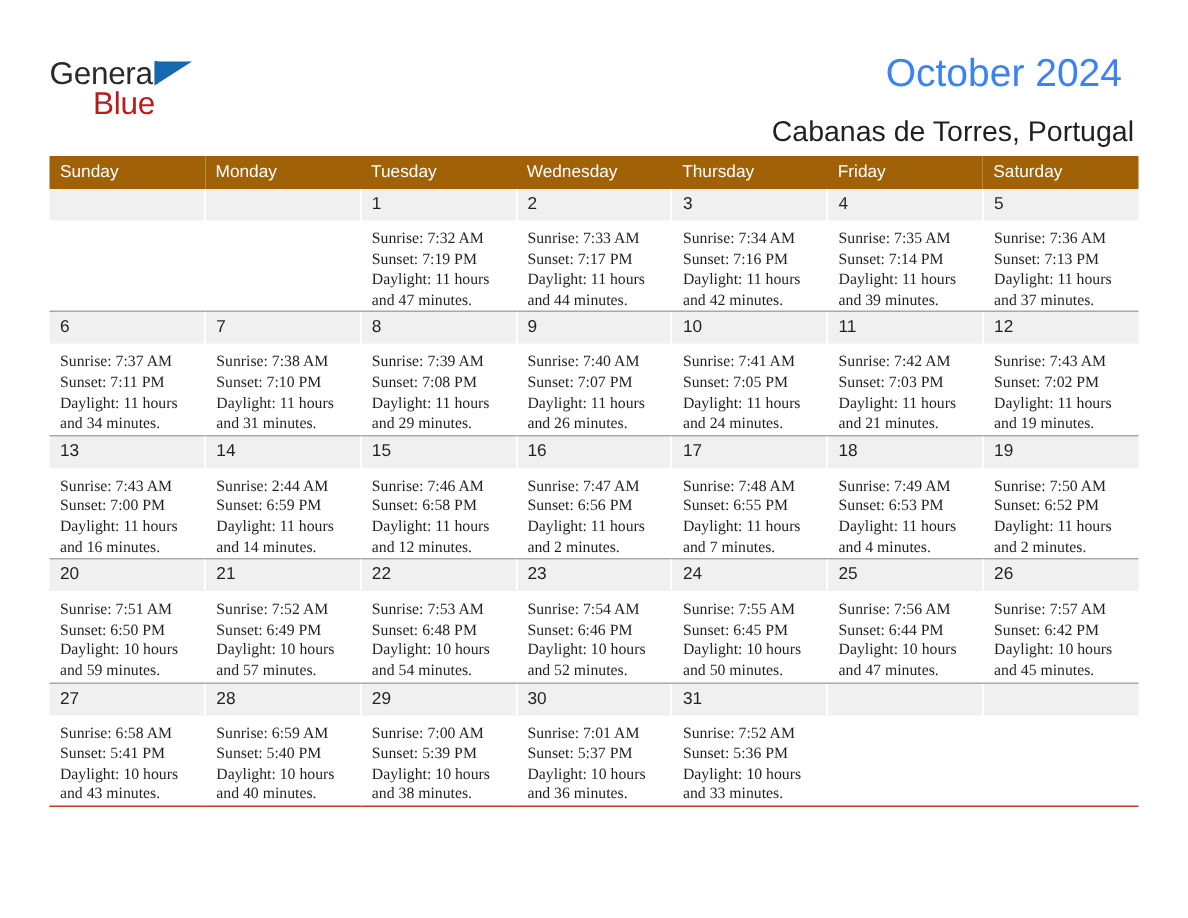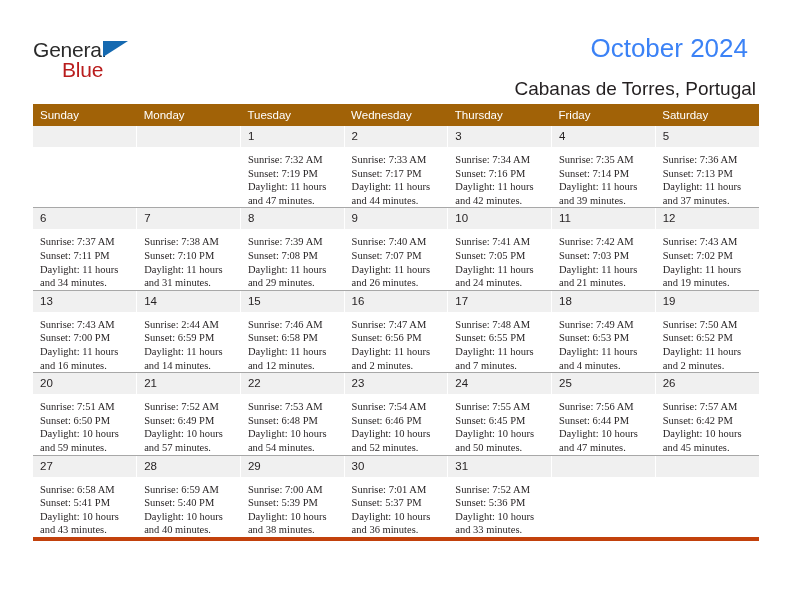--- a/index.html
+++ b/index.html
@@ -108,21 +108,21 @@
     vertical-align: top;
     padding: 0;
     border-left: 1px solid #ffffff;
     border-right: 1px solid #ffffff;
     border-bottom: 1px solid #a8a8a8;
     background: #ffffff;
     height: 78px;
   }
   .cal tr.week td:first-child { border-left: none; }
   .cal tr.week td:last-child { border-right: none; }
-  .cal tr.week:last-child td { border-bottom: 4px solid #c2410c; }
+  .cal tr.week:last-child td { border-bottom: 1px solid #c2410c; }
 
   .daynum {
     display: block;
     background: #f0f0f0;
     font-size: 11.5px;
     color: #231f20;
     padding: 4px 0 4px 7px;
     height: 13px;
     line-height: 13px;
   }

